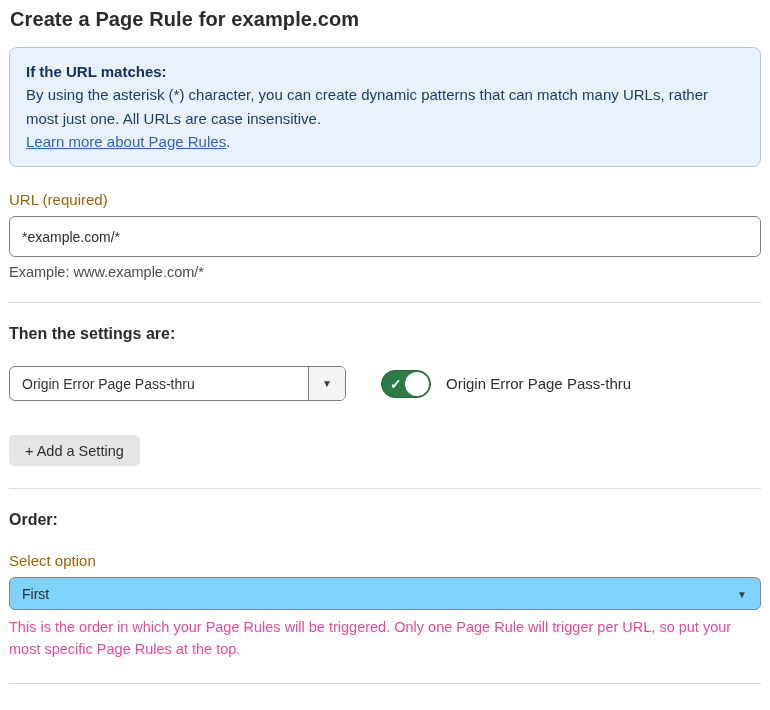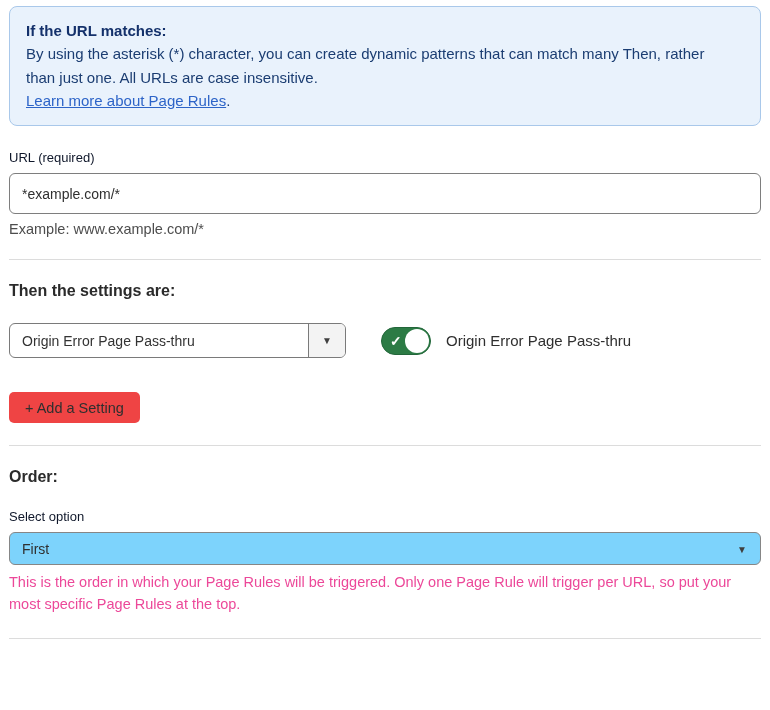--- a/index.html
+++ b/index.html
@@ -39,22 +39,22 @@
   }
   .info-box .info-body { color: #1b3d72; }
   .info-box a.info-link {
     color: #2d64c8;
     text-decoration: underline;
     cursor: pointer;
   }
   .info-box .info-link-suffix { color: #1b3d72; }
 
   .field-label {
-    font-size: 13px;
-    color: #0f172a;
+    font-size: 15px;
+    color: #a16207;
     margin-bottom: 8px;
   }
 
   .text-input {
     width: 100%;
     height: 41px;
     border: 1px solid #7e7e7e;
     border-radius: 6px;
     padding: 0 12px;
     font-size: 14px;
@@ -155,21 +155,21 @@
   .btn {
     display: inline-flex;
     align-items: center;
     justify-content: center;
     height: 32px;
     border: none;
     border-radius: 5px;
     font-family: "Liberation Sans", sans-serif;
     font-size: 14.5px;
     color: #2f2f2f;
-    background: #ef4444;
+    background: #e5e5e5;
     padding: 0 16px;
     cursor: pointer;
     white-space: nowrap;
   }
   .btn-add { margin-top: 34px; height: 31px; }
 
   .divider-tight { margin: 15px 0 21px 0; }
 
   
   .select-control {
@@ -202,24 +202,25 @@
     max-width: 750px;
   }
 
   .footer-divider { margin: 21px 0 13px 0; }
 </style>
 </head>
 <body>
 
 <div class="container">
 
+  <h1 class="page-title">Create a Page Rule for example.com</h1>
 
   <div class="info-box">
     <div class="info-heading">If the URL matches:</div>
-    <div class="info-body">By using the asterisk (*) character, you can create dynamic patterns that can match many Then, rather than just one. All URLs are case insensitive.</div>
+    <div class="info-body">By using the asterisk (*) character, you can create dynamic patterns that can match many URLs, rather most just one. All URLs are case insensitive.</div>
     <div><a class="info-link">Learn more about Page Rules</a><span class="info-link-suffix">.</span></div>
   </div>
 
   <div class="field-label">URL (required)</div>
   <input class="text-input" type="text" value="*example.com/*" style="">
   <div class="helper-text">Example: www.example.com/*</div>
 
   <hr class="divider">
 
   <h2 class="section-heading">Then the settings are:</h2>

